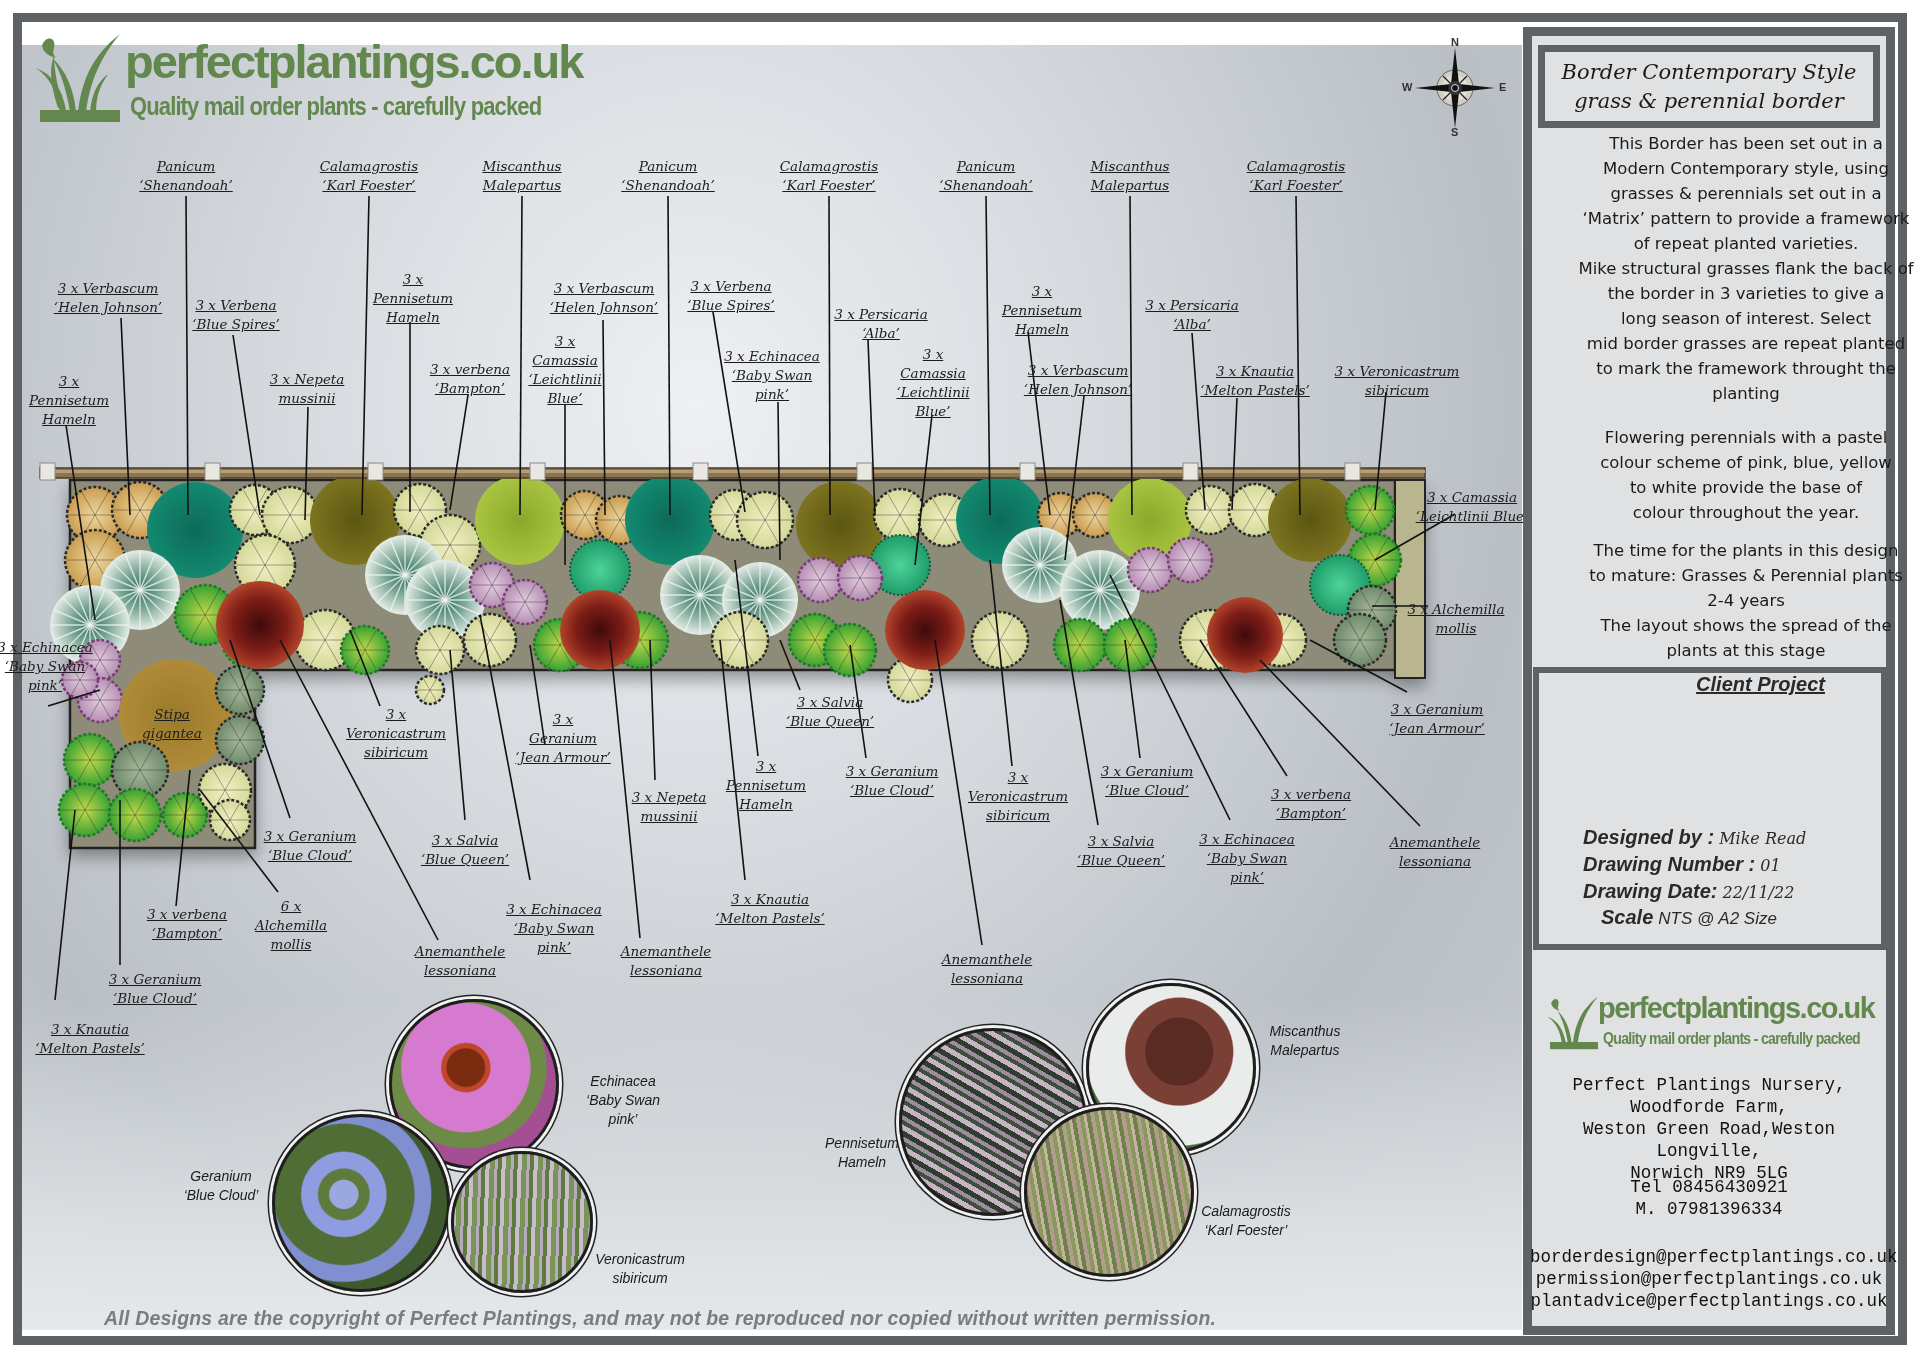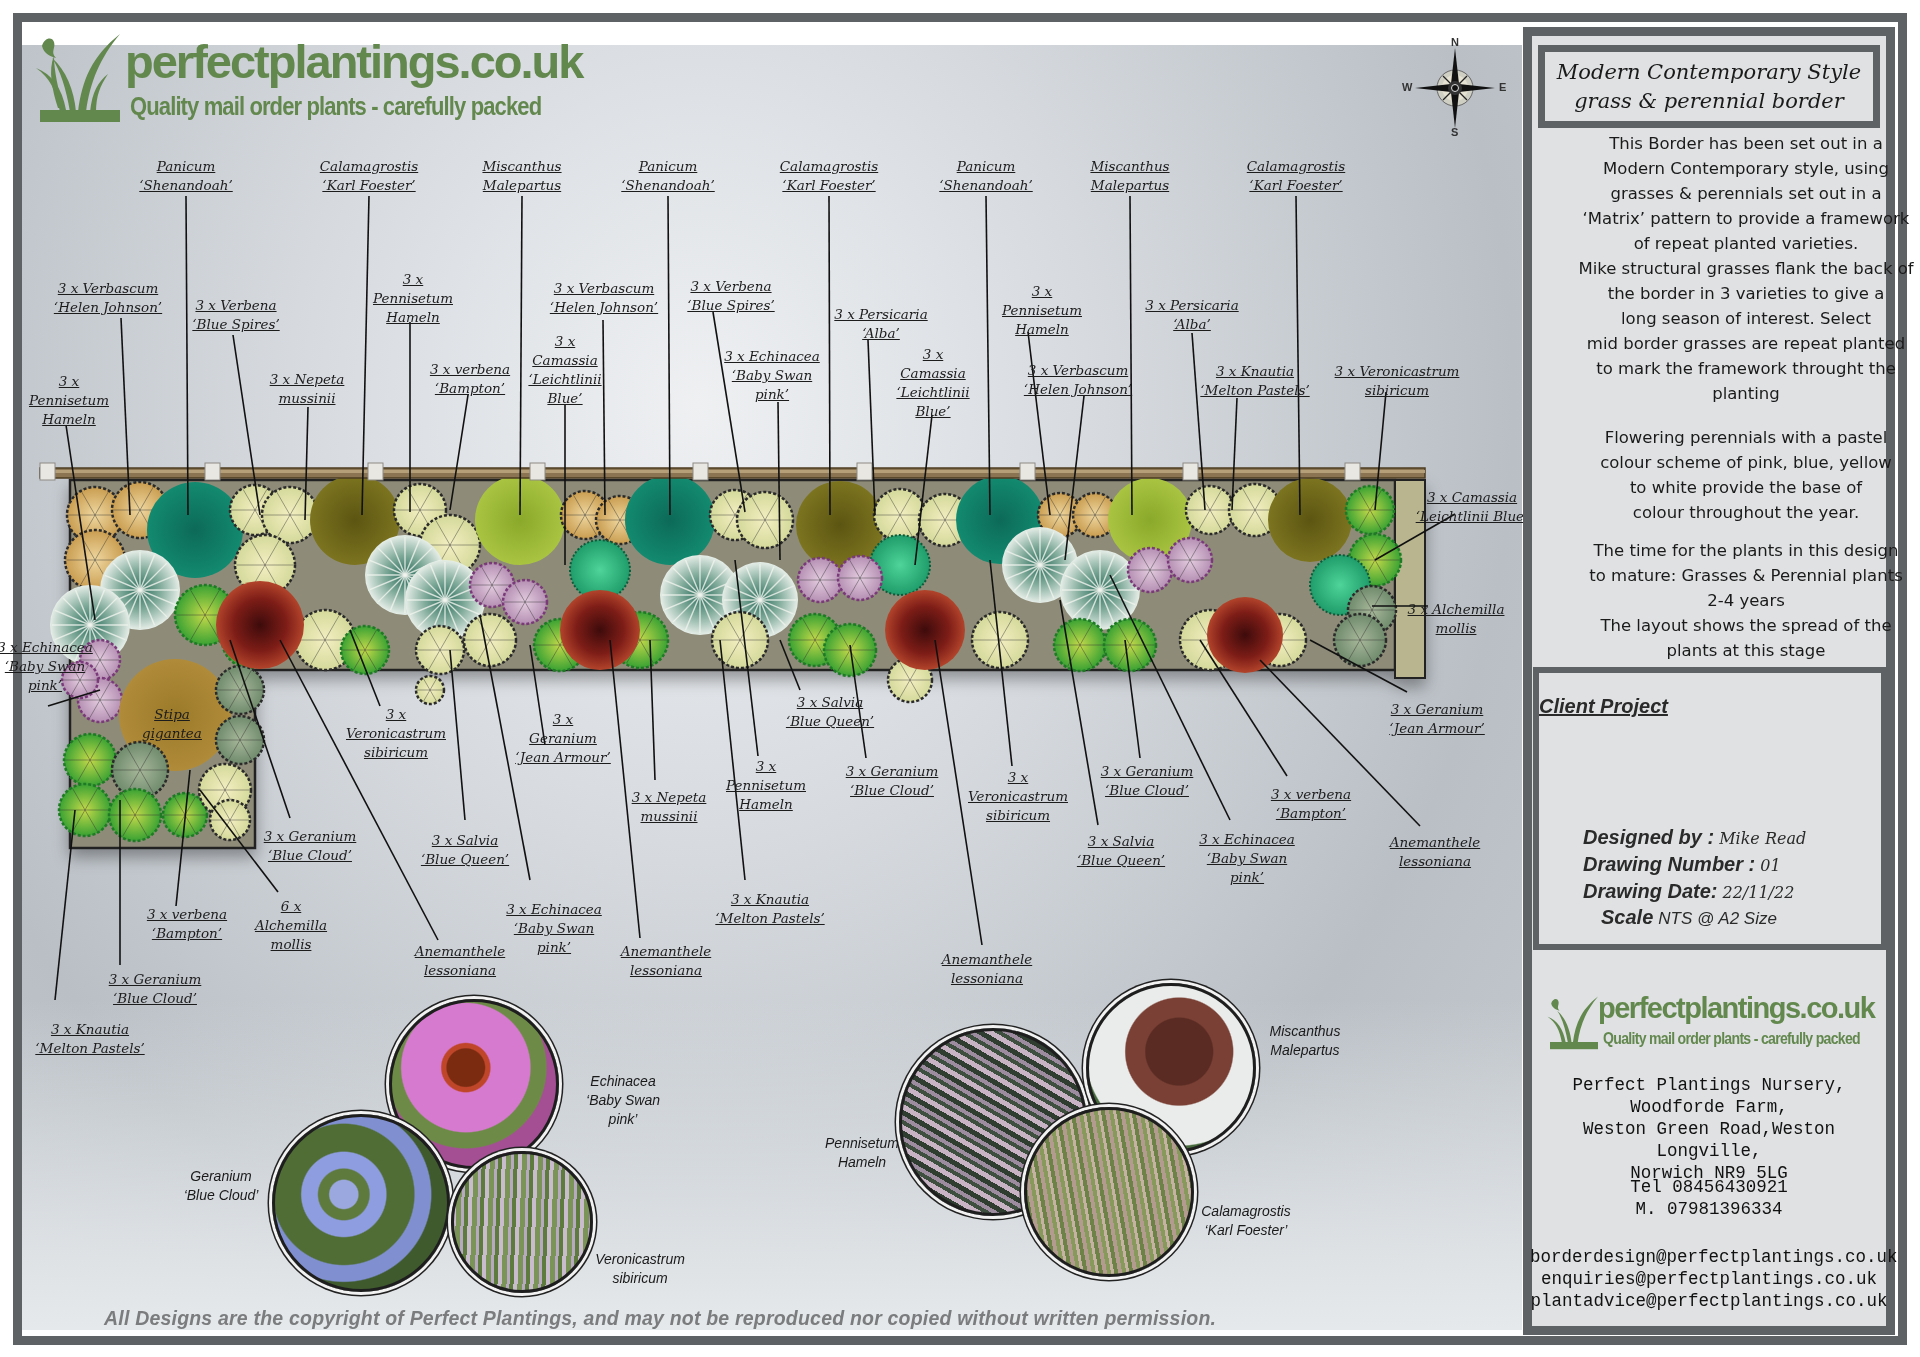--- a/index.html
+++ b/index.html
@@ -20,21 +20,21 @@
   
   .lbl { position:absolute; text-align:center; font-size:13.5px; line-height:19px; white-space:nowrap; transform:translateX(-50%);text-decoration:underline; }
   svg.leaders { position:absolute; left:0; top:0; width:1920px; height:1357px; pointer-events:none; }
   
   .panel { position:absolute; left:1523px; top:27px; width:372px; height:1308px; box-sizing:border-box; border:9px solid #5f6265; background:#dfe1e3; }
   .title-box { position:absolute; left:1538px; top:45px; width:342px; height:83px; box-sizing:border-box; border:7px solid #5f6265; background:#dfe1e3; display:flex; flex-direction:column; align-items:center; justify-content:center; }
   .title-box div { font-family:"DejaVu Serif", serif; font-style:italic; font-size:21px; line-height:29px; color:#1a1a1a; }
   .desc { position:absolute; left:1533px; width:352px; text-align:center; font-family:"DejaVu Sans", sans-serif; font-size:16.5px; line-height:25px; color:#1a1a1a;padding-left:37px; }
   .desc div { white-space:nowrap; }
   .client-box { position:absolute; left:1533px; top:667px; width:354px; height:283px; box-sizing:border-box; border:6px solid #5f6265; background:#dfe1e3; }
-  .client-title { position:absolute; left:0; width:100%; top:22px; text-align:left; font-weight:bold; font-style:italic; font-size:20px; text-decoration:underline; color:#2a2a2a; padding-right:56px; box-sizing:border-box; }
+  .client-title { position:absolute; left:0; width:100%; top:0; text-align:right; font-weight:bold; font-style:italic; font-size:20px; text-decoration:underline; color:#2a2a2a; padding-right:56px; box-sizing:border-box; }
   .meta-row { position:absolute; font-size:18px; white-space:nowrap; color:#2a2a2a; }
   .meta-row b { font-weight:bold; font-style:italic; font-size:20px; }
   .meta-row i { font-family:"DejaVu Serif", serif; font-size:16px; }
   .footer-logo { position:absolute; left:1540px; top:990px; width:345px; height:70px; }
   .footer-logo .ln { position:absolute; left:58px; top:2px; font-weight:bold; font-size:29px; letter-spacing:-1.5px; color:#63884e; white-space:nowrap; }
   .footer-logo .lt { position:absolute; left:63px; top:40px; font-weight:bold; font-size:16px; letter-spacing:-0.8px; color:#63884e; white-space:nowrap; transform:scaleX(0.88); transform-origin:left; }
   .contact { position:absolute; left:1530px; width:358px; text-align:center; font-family:Liberation Mono, monospace; font-size:17.5px; line-height:22px; color:#111; }
   .copyright { position:absolute; left:104px; top:1307px; font-weight:bold; font-style:italic; font-size:19.5px; color:#7a7c7e; white-space:nowrap; letter-spacing:0.2px; }
   .photo-lbl { position:absolute; text-align:center; font-style:italic; font-size:14px; line-height:19px; color:#1a1a1a; white-space:nowrap; transform:translateX(-50%); }
   .photo { position:absolute; border-radius:50%; border:3px solid #1e1e1e; box-shadow:0 0 0 3px #f2f2f2, 0 0 0 4.5px #222; overflow:hidden; }
@@ -1037,21 +1037,21 @@
 </div>
 <div class="photo-lbl" style="left:1246px;top:1202px">
   <div>Calamagrostis</div>
     <div>‘Karl Foester’</div>
 </div>
 
 <div class="copyright">All Designs are the copyright of Perfect Plantings, and may not be reproduced nor copied without written permission.</div>
 
 <div class="panel"></div>
 <div class="title-box">
-  <div>Modern Contemporary Style</div>
+  <div>Border Contemporary Style</div>
   <div>grass &amp; perennial border</div>
 </div>
 <div class="desc" id="desc1" style="top:131px">
     <div>This Border has been set out in a</div>
     <div>Modern Contemporary style, using</div>
     <div>grasses &amp; perennials set out in a</div>
     <div>‘Matrix’ pattern to provide a framework</div>
     <div>of repeat planted varieties.</div>
     <div>Mike structural grasses flank the back of</div>
     <div>the border in 3 varieties to give a</div>
@@ -1100,15 +1100,15 @@
     <div>Woodforde Farm,</div>
     <div>Weston Green Road,Weston Longville,</div>
     <div>Norwich NR9 5LG</div>
   </div>
 <div class="contact" id="phones" style="top:1176px">
     <div>Tel 08456430921</div>
     <div>M. 07981396334</div>
   </div>
 <div class="contact" id="emails" style="top:1246px">
     <div>borderdesign@perfectplantings.co.uk</div>
-    <div>enquiries@perfectplantings.co.uk</div>
+    <div>permission@perfectplantings.co.uk</div>
     <div>plantadvice@perfectplantings.co.uk</div>
   </div>
 
 </body></html>

